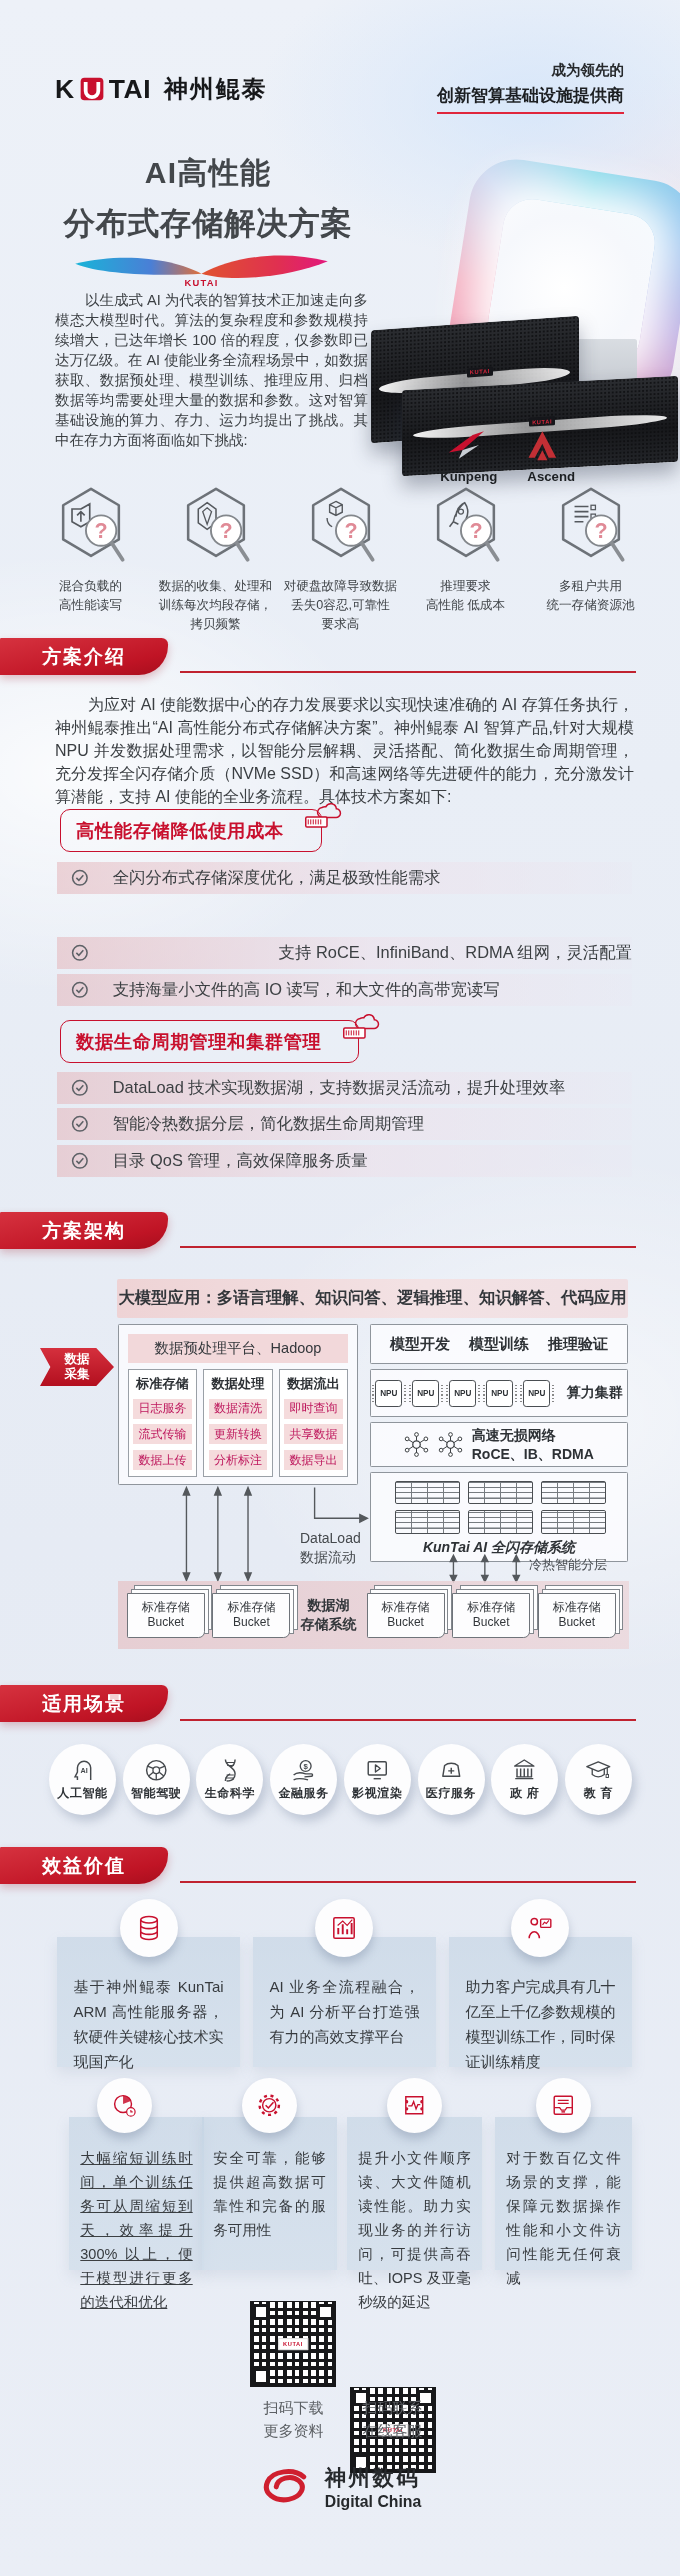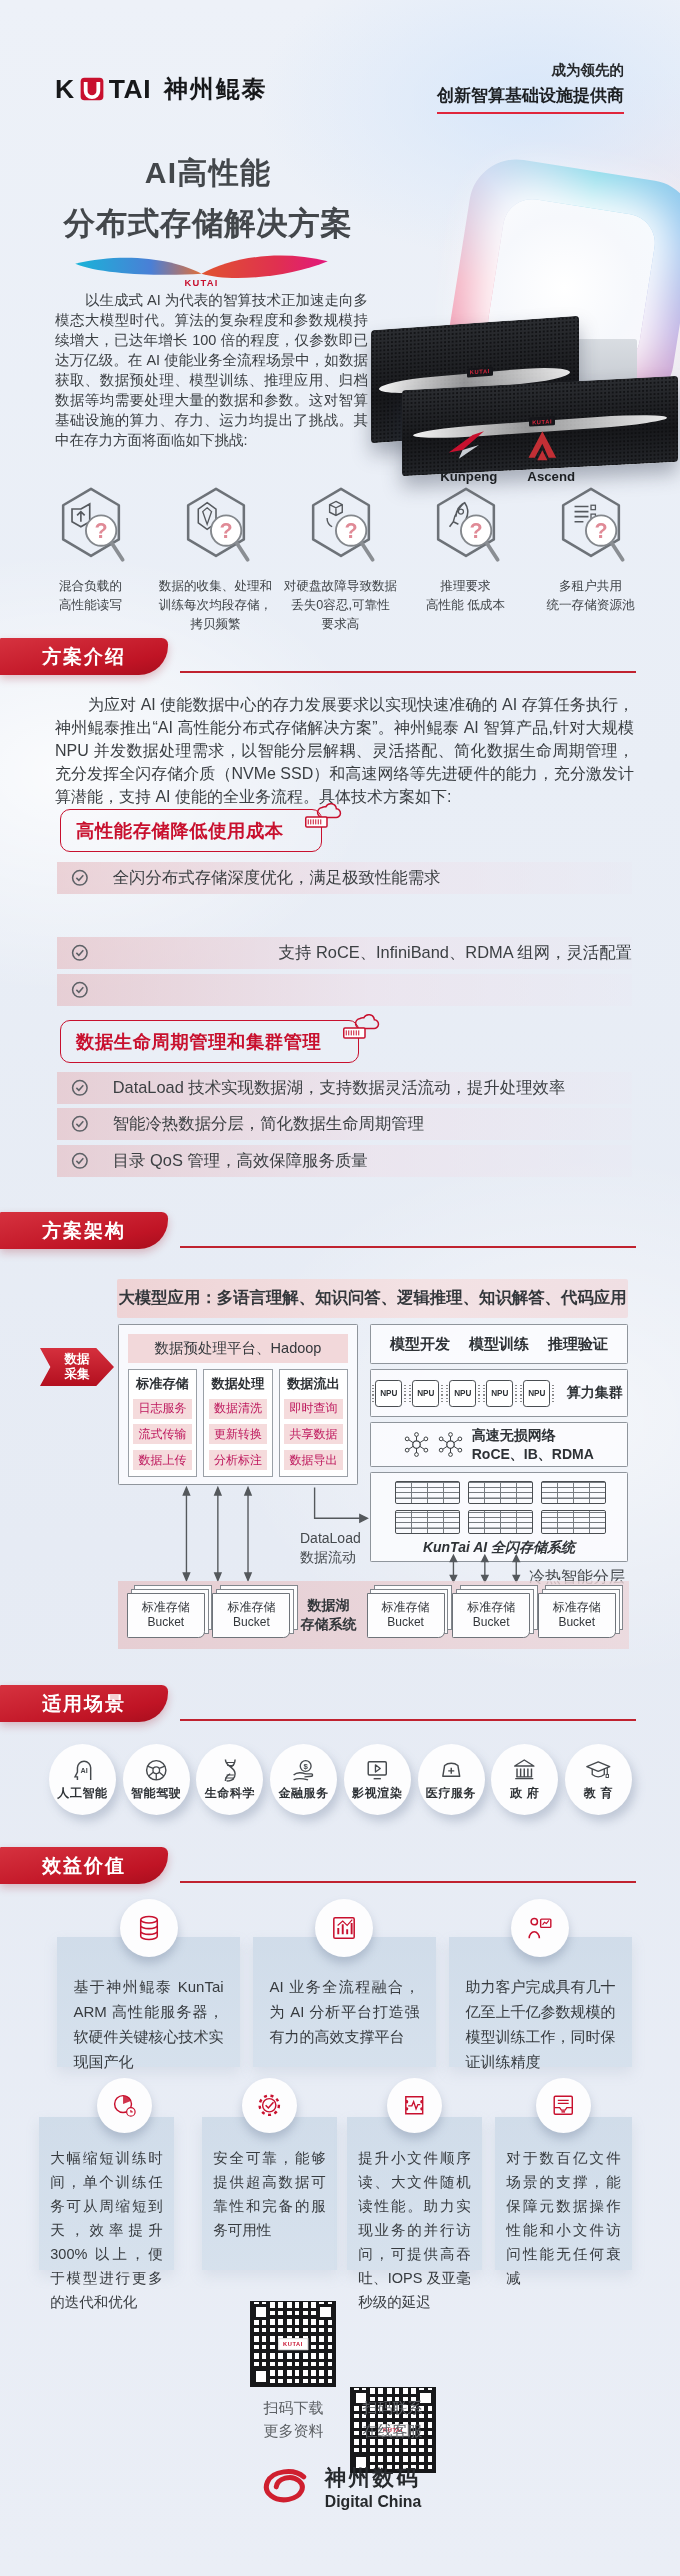--- a/index.html
+++ b/index.html
@@ -97,21 +97,21 @@
   .netbox{top:145px;height:45px;display:flex;align-items:center;justify-content:center;gap:8.8px;}
   .nettxt{font-size:14px;font-weight:700;color:#2e3236;line-height:19px;}
   .storebox{top:195px;height:90px;font-style:italic;}
   .srvgrid{display:grid;grid-template-columns:repeat(3,63px);gap:6.3px 10px;justify-content:center;padding-top:7.6px;}
   .srv{width:63px;height:21.4px;border:0.9px solid #4a4e52;border-radius:1.9px;background:
      linear-gradient(0deg, transparent 0 5px, rgba(120,125,130,.55) 5px 6.3px, transparent 6.3px) ,
      repeating-linear-gradient(90deg, transparent 0 15px, #767b80 15px 16px),
      repeating-linear-gradient(0deg, transparent 0 4.4px, #767b80 4.4px 5.3px);}
   .storelabel{text-align:center;font-size:14px;font-weight:700;color:#2e3236;margin-top:5px;}
   .dataload{left:245px;top:252px;width:82px;font-size:14px;color:#45494d;line-height:19px;}
-  .tiering{left:474px;top:290px;font-size:16px;color:#45494d;}
+  .tiering{left:474px;top:279px;font-size:13px;color:#45494d;}
   .band{left:63px;top:304px;width:511px;height:68px;background:linear-gradient(90deg,rgba(230,201,205,.85),rgba(236,214,218,.8));
     display:flex;align-items:center;padding:0 8.8px;gap:7.6px;box-sizing:border-box;}
   .bucket{position:relative;width:78px;height:45px;}
   .bucket .p{position:absolute;inset:0;background:#fdfdfe;border:1px solid #6f747a;border-radius:0 0 6.3px 1.3px;
     display:flex;flex-direction:column;align-items:center;justify-content:center;font-size:12px;line-height:15px;color:#33373b;z-index:2;text-align:center;}
   .bucket:before,.bucket:after{content:'';position:absolute;background:#fdfdfe;border:0.9px solid #82878d;}
   .bucket:before{inset:-3.8px -3.8px 3.8px 3.8px;z-index:1;}
   .bucket:after{inset:-7.6px -7.6px 7.6px 7.6px;z-index:0;}
   .lake{width:61px;text-align:center;font-size:14px;font-weight:700;color:#33373b;line-height:19px;}
 
@@ -302,20 +302,21 @@
         <circle cx="14" cy="14" r="11.5" fill="none" stroke="#5d6166" stroke-width="2.4"></circle>
         <path d="M8.5 14 l4 4 l7-8" fill="none" stroke="#5d6166" stroke-width="2.4"></path>
       </svg>
     <span class="txt">支持 RoCE、InfiniBand、RDMA 组网，灵活配置</span>
   </div>
   <div class="abs cbar" style="top:974px;">
     <svg width="17.7" height="17.7" viewBox="0 0 28 28">
         <circle cx="14" cy="14" r="11.5" fill="none" stroke="#5d6166" stroke-width="2.4"></circle>
         <path d="M8.5 14 l4 4 l7-8" fill="none" stroke="#5d6166" stroke-width="2.4"></path>
       </svg>
+    <span class="txt">支持海量小文件的高 IO 读写，和大文件的高带宽读写</span>
   </div>
 
   <div class="abs gbox" style="top:1020px;">
     <span>数据生命周期管理和集群管理</span>
     <svg class="gicon" width="40" height="37" viewBox="0 0 64 58">
       <path d="M38 20 a9 9 0 0 1 17 3 a7 7 0 0 1-1 14 h-20 a8 8 0 0 1-2-16 a10 10 0 0 1 6-1z" fill="none" stroke="#c8102e" stroke-width="2.4"></path>
       <rect x="6" y="36" width="34" height="16" rx="2" fill="#fff" stroke="#c8102e" stroke-width="2.4"></rect>
       <path d="M10 40 v8 M14 40 v8 M18 40 v8 M22 40 v8 M26 40 v8 M30 40 v8" stroke="#c8102e" stroke-width="1.6"></path>
     </svg>
   </div>
@@ -591,21 +592,21 @@
   </div>
   <div class="abs badge-c" style="left:511px;top:1899px;width:58px;height:58px;">
     <svg width="28" height="28" viewBox="0 0 44 44">
       <circle cx="13" cy="12" r="5" fill="none" stroke="#c8102e" stroke-width="2.4"></circle>
       <path d="M5 38 a8 10 0 0 1 16 0" fill="none" stroke="#c8102e" stroke-width="2.4"></path>
       <rect x="23" y="8" width="16" height="13" rx="1.5" fill="none" stroke="#c8102e" stroke-width="2.2"></rect>
       <path d="M26 17 l3-4 3 2 4-5" fill="none" stroke="#c8102e" stroke-width="1.8"></path>
     </svg>
   </div>
 
-  <div class="abs card" style="left:39px;top:2117px;width:135px;height:153px;">
+  <div class="abs card" style="left:69px;top:2117px;width:135px;height:153px;text-decoration:underline;">
     <div class="txt" style="padding:29px 11.3px 0;font-size:14.5px;line-height:24px;">大幅缩短训练时间，单个训练任务可从周缩短到天，效率提升 300% 以上，便于模型进行更多的迭代和优化</div>
   </div>
   <div class="abs card" style="left:202px;top:2117px;width:135px;height:153px;">
     <div class="txt" style="padding:29px 11.3px 0;font-size:14.5px;line-height:24px;">安全可靠，能够提供超高数据可靠性和完备的服务可用性</div>
   </div>
   <div class="abs card" style="left:347px;top:2117px;width:135px;height:153px;">
     <div class="txt" style="padding:29px 11.3px 0;font-size:14.5px;line-height:24px;">提升小文件顺序读、大文件随机读性能。助力实现业务的并行访问，可提供高吞吐、IOPS 及亚毫秒级的延迟</div>
   </div>
   <div class="abs card" style="left:495px;top:2117px;width:137px;height:153px;">
     <div class="txt" style="padding:29px 11.3px 0;font-size:14.5px;line-height:24px;">对于数百亿文件场景的支撑，能保障元数据操作性能和小文件访问性能无任何衰减</div>

